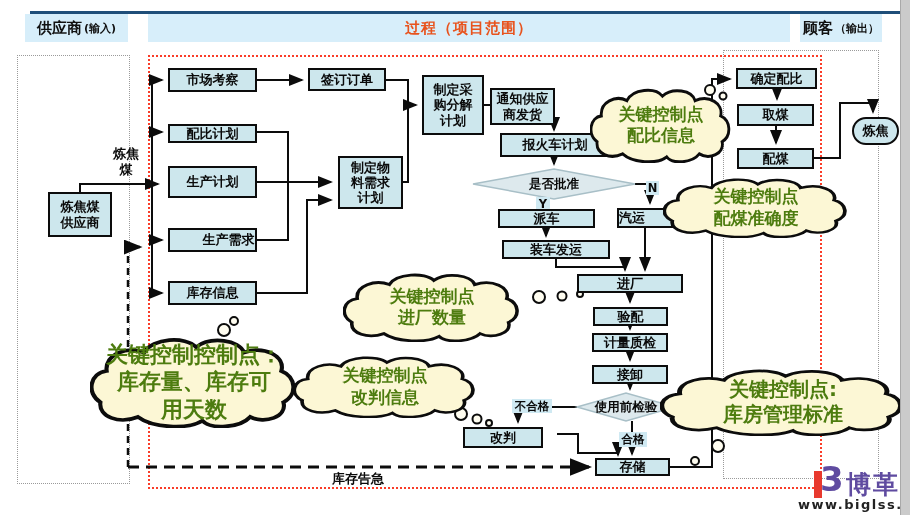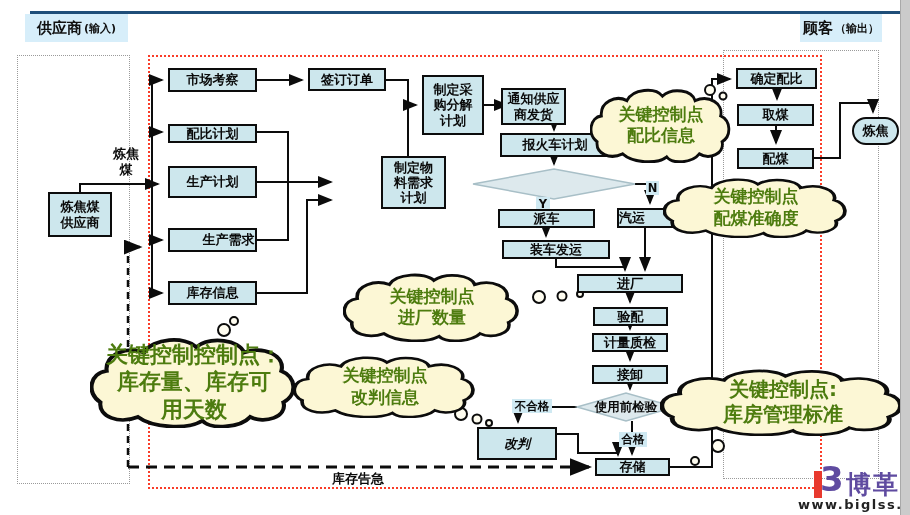--- a/index.html
+++ b/index.html
@@ -36,20 +36,23 @@
 </style>
 </head>
 <body>
 
 <div id="canvas">
 
   <div class="topline"></div>
   <div class="hcell" style="left:25px;width:103px;">
     <span class="htitle">供应商</span>
     <span class="hsub">(输入)</span>
+  </div>
+  <div class="hcell" style="left:148px;width:642px;">
+    <span class="hproc">过程（项目范围）</span>
   </div>
   <div class="hcell" style="left:800px;width:82px;">
     <span class="htitle">顾客</span>
     <span class="hsub">（输出）</span>
   </div>
   <div class="raildr"></div>
 
   <div class="region-gray" style="left:17px;top:55px;width:111px;height:427px;"></div>
   <div class="region-gray" style="left:723px;top:50px;width:154px;height:427px;"></div>
   <div class="region-red" style="left:148px;top:55px;width:670px;height:430px;"></div>
@@ -145,44 +148,45 @@
 供应商</div>
   <div class="freelabel" style="left:106px;top:146px;width:40px;">炼焦
 煤</div>
 
   <div class="box" style="left:168px;top:68px;width:89px;height:24px;">市场考察</div>
   <div class="box" style="left:168px;top:124px;width:89px;height:19px;">配比计划</div>
   <div class="box" style="left:168px;top:166px;width:89px;height:32px;">生产计划</div>
   <div class="box" style="left:168px;top:228px;width:89px;height:24px;padding-left:32px;">生产需求</div>
   <div class="box" style="left:168px;top:281px;width:89px;height:24px;">库存信息</div>
   <div class="box" style="left:308px;top:68px;width:78px;height:23px;">签订订单</div>
-  <div class="box" style="left:338px;top:156px;width:65px;height:53px;margin-left:43px;">制定物
+  <div class="box" style="left:338px;top:156px;width:65px;height:53px;">制定物
 料需求
 计划</div>
   <div class="box" style="left:422px;top:75px;width:62px;height:60px;">制定采
 购分解
 计划</div>
 
-  <div class="box" style="left:501px;top:88px;width:65px;height:37px;">通知供应
+  <div class="box" style="left:490px;top:88px;width:65px;height:37px;">通知供应
 商发货</div>
   <div class="box" style="left:500px;top:133px;width:110px;height:24px;">报火车计划</div>
+  <div class="dtext" style="left:473px;top:169px;width:162px;height:30px;">是否批准</div>
   <div class="chip" style="left:536px;top:197px;width:14px;height:13px;">Y</div>
   <div class="chip" style="left:646px;top:181px;width:13px;height:14px;">N</div>
   <div class="box" style="left:498px;top:209px;width:97px;height:19px;">派车</div>
   <div class="box alignleft" style="left:617px;top:208px;width:83px;height:20px;">汽运</div>
   <div class="box" style="left:502px;top:240px;width:108px;height:19px;">装车发运</div>
 
   <div class="box" style="left:577px;top:274px;width:106px;height:19px;">进厂</div>
   <div class="box" style="left:593px;top:307px;width:75px;height:19px;">验配</div>
   <div class="box" style="left:592px;top:333px;width:76px;height:19px;">计量质检</div>
   <div class="box" style="left:592px;top:365px;width:76px;height:19px;">接卸</div>
   <div class="dtext" style="left:577px;top:393px;width:98px;height:28px;">使用前检验</div>
   <div class="chip" style="left:512px;top:399px;width:40px;height:14px;">不合格</div>
   <div class="chip" style="left:619px;top:432px;width:28px;height:15px;">合格</div>
-  <div class="box" style="left:477px;top:427px;width:80px;height:33px;font-style:italic;">改判</div>
+  <div class="box" style="left:463px;top:427px;width:80px;height:21px;">改判</div>
   <div class="box" style="left:595px;top:458px;width:75px;height:18px;">存储</div>
   <div class="freelabel" style="left:330px;top:471px;width:56px;">库存告急</div>
 
   <div class="box" style="left:736px;top:68px;width:81px;height:21px;">确定配比</div>
   <div class="box" style="left:737px;top:104px;width:77px;height:22px;">取煤</div>
   <div class="box" style="left:737px;top:148px;width:77px;height:21px;">配煤</div>
   <div class="box stadium" style="left:852px;top:117px;width:47px;height:28px;">炼焦</div>
 
   <div class="cloud" style="left:590px;top:87px;width:142px;height:76px;">
     <svg viewBox="0 0 200 100" preserveAspectRatio="none">

